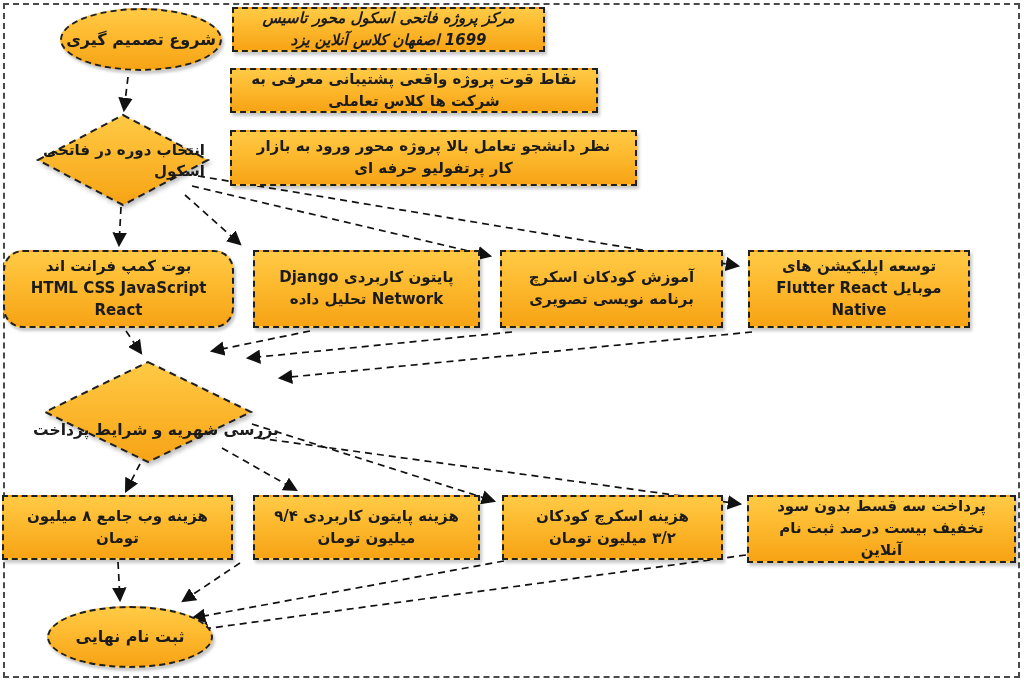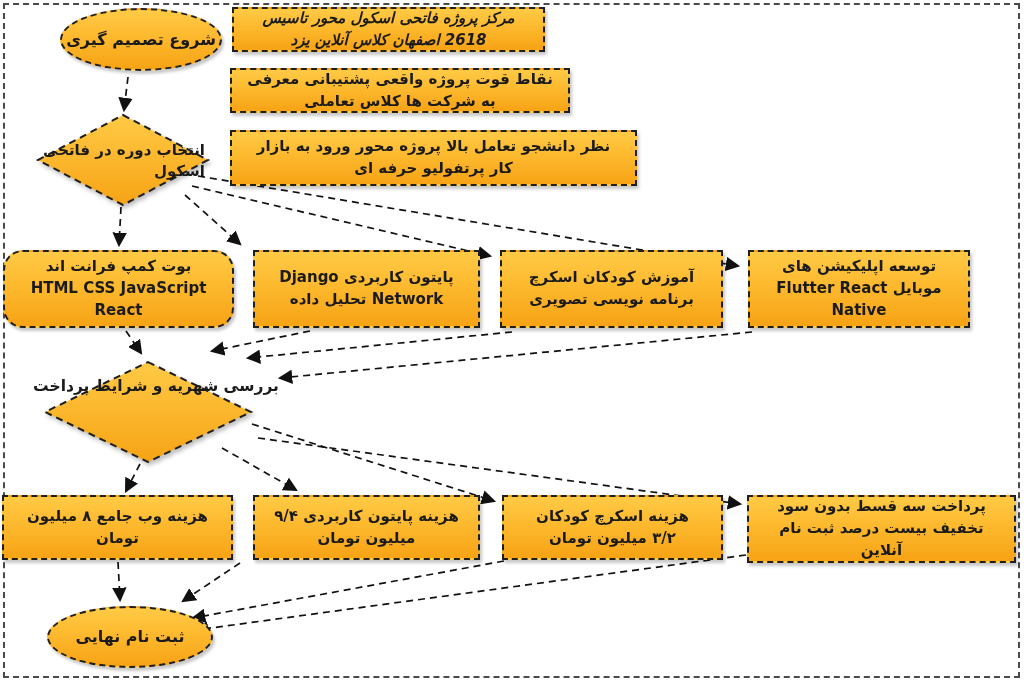--- a/index.html
+++ b/index.html
@@ -59,23 +59,23 @@
     <line x1="240" y1="563" x2="183" y2="601" marker-end="url(#arrow)"></line>
     <line x1="504" y1="561" x2="193" y2="618" marker-end="url(#arrow)"></line>
     <line x1="746" y1="555" x2="196" y2="630" marker-end="url(#arrow)"></line>
   </svg>
 
   <div class="node ellipse" style="left:60px;top:8px;width:162px;height:63px;font-size:16px;">
     <span>شروع تصمیم گیری</span>
   </div>
 
   <div class="node italic" style="left:232px;top:7px;width:313px;height:45px;padding:0 12px;">
-    <span>مرکز پروژه فاتحی اسکول محور تاسیس 2618 اصفهان کلاس آنلاین یزد</span>
+    <span>مرکز پروژه فاتحی اسکول محور تاسیس 1699 اصفهان کلاس آنلاین یزد</span>
   </div>
-  <div class="node" style="left:230px;top:68px;width:340px;height:45px;padding:0 10px;">
+  <div class="node" style="left:230px;top:68px;width:368px;height:45px;padding:0 10px;">
     <span>نقاط قوت پروژه واقعی پشتیبانی معرفی به شرکت ها کلاس تعاملی</span>
   </div>
   <div class="node" style="left:230px;top:130px;width:407px;height:56px;padding:0 14px;">
     <span>نظر دانشجو تعامل بالا پروژه محور ورود به بازار کار پرتفولیو حرفه ای</span>
   </div>
 
   <svg class="abs diamond" style="left:36px;top:113px;" width="174" height="94">
     <defs>
       <linearGradient id="g1" x1="0" y1="0" x2="0" y2="1">
         <stop offset="0" stop-color="#ffca45"></stop>
@@ -101,21 +101,21 @@
 
   <svg class="abs diamond" style="left:43px;top:360px;" width="210" height="104">
     <defs>
       <linearGradient id="g2" x1="0" y1="0" x2="0" y2="1">
         <stop offset="0" stop-color="#ffca45"></stop>
         <stop offset="1" stop-color="#f7a315"></stop>
       </linearGradient>
     </defs>
     <polygon points="105,2 208,52 105,102 2,52" fill="url(#g2)"></polygon>
   </svg>
-  <div class="dtext nowrap" style="left:33px;top:376px;width:246px;height:22px;font-size:15.5px;">بررسی شهریه و شرایط پرداخت</div>
+  <div class="dtext nowrap" style="left:33px;top:420px;width:246px;height:22px;font-size:15.5px;">بررسی شهریه و شرایط پرداخت</div>
 
   <div class="node" style="left:2px;top:495px;width:231px;height:65px;padding:0 8px;">
     <span>هزینه وب جامع ۸ میلیون تومان</span>
   </div>
   <div class="node" style="left:253px;top:495px;width:227px;height:65px;padding:0 12px;">
     <span>هزینه پایتون کاربردی ۹/۴ میلیون تومان</span>
   </div>
   <div class="node" style="left:502px;top:495px;width:221px;height:65px;padding:0 18px;">
     <span>هزینه اسکرچ کودکان ۳/۲ میلیون تومان</span>
   </div>

